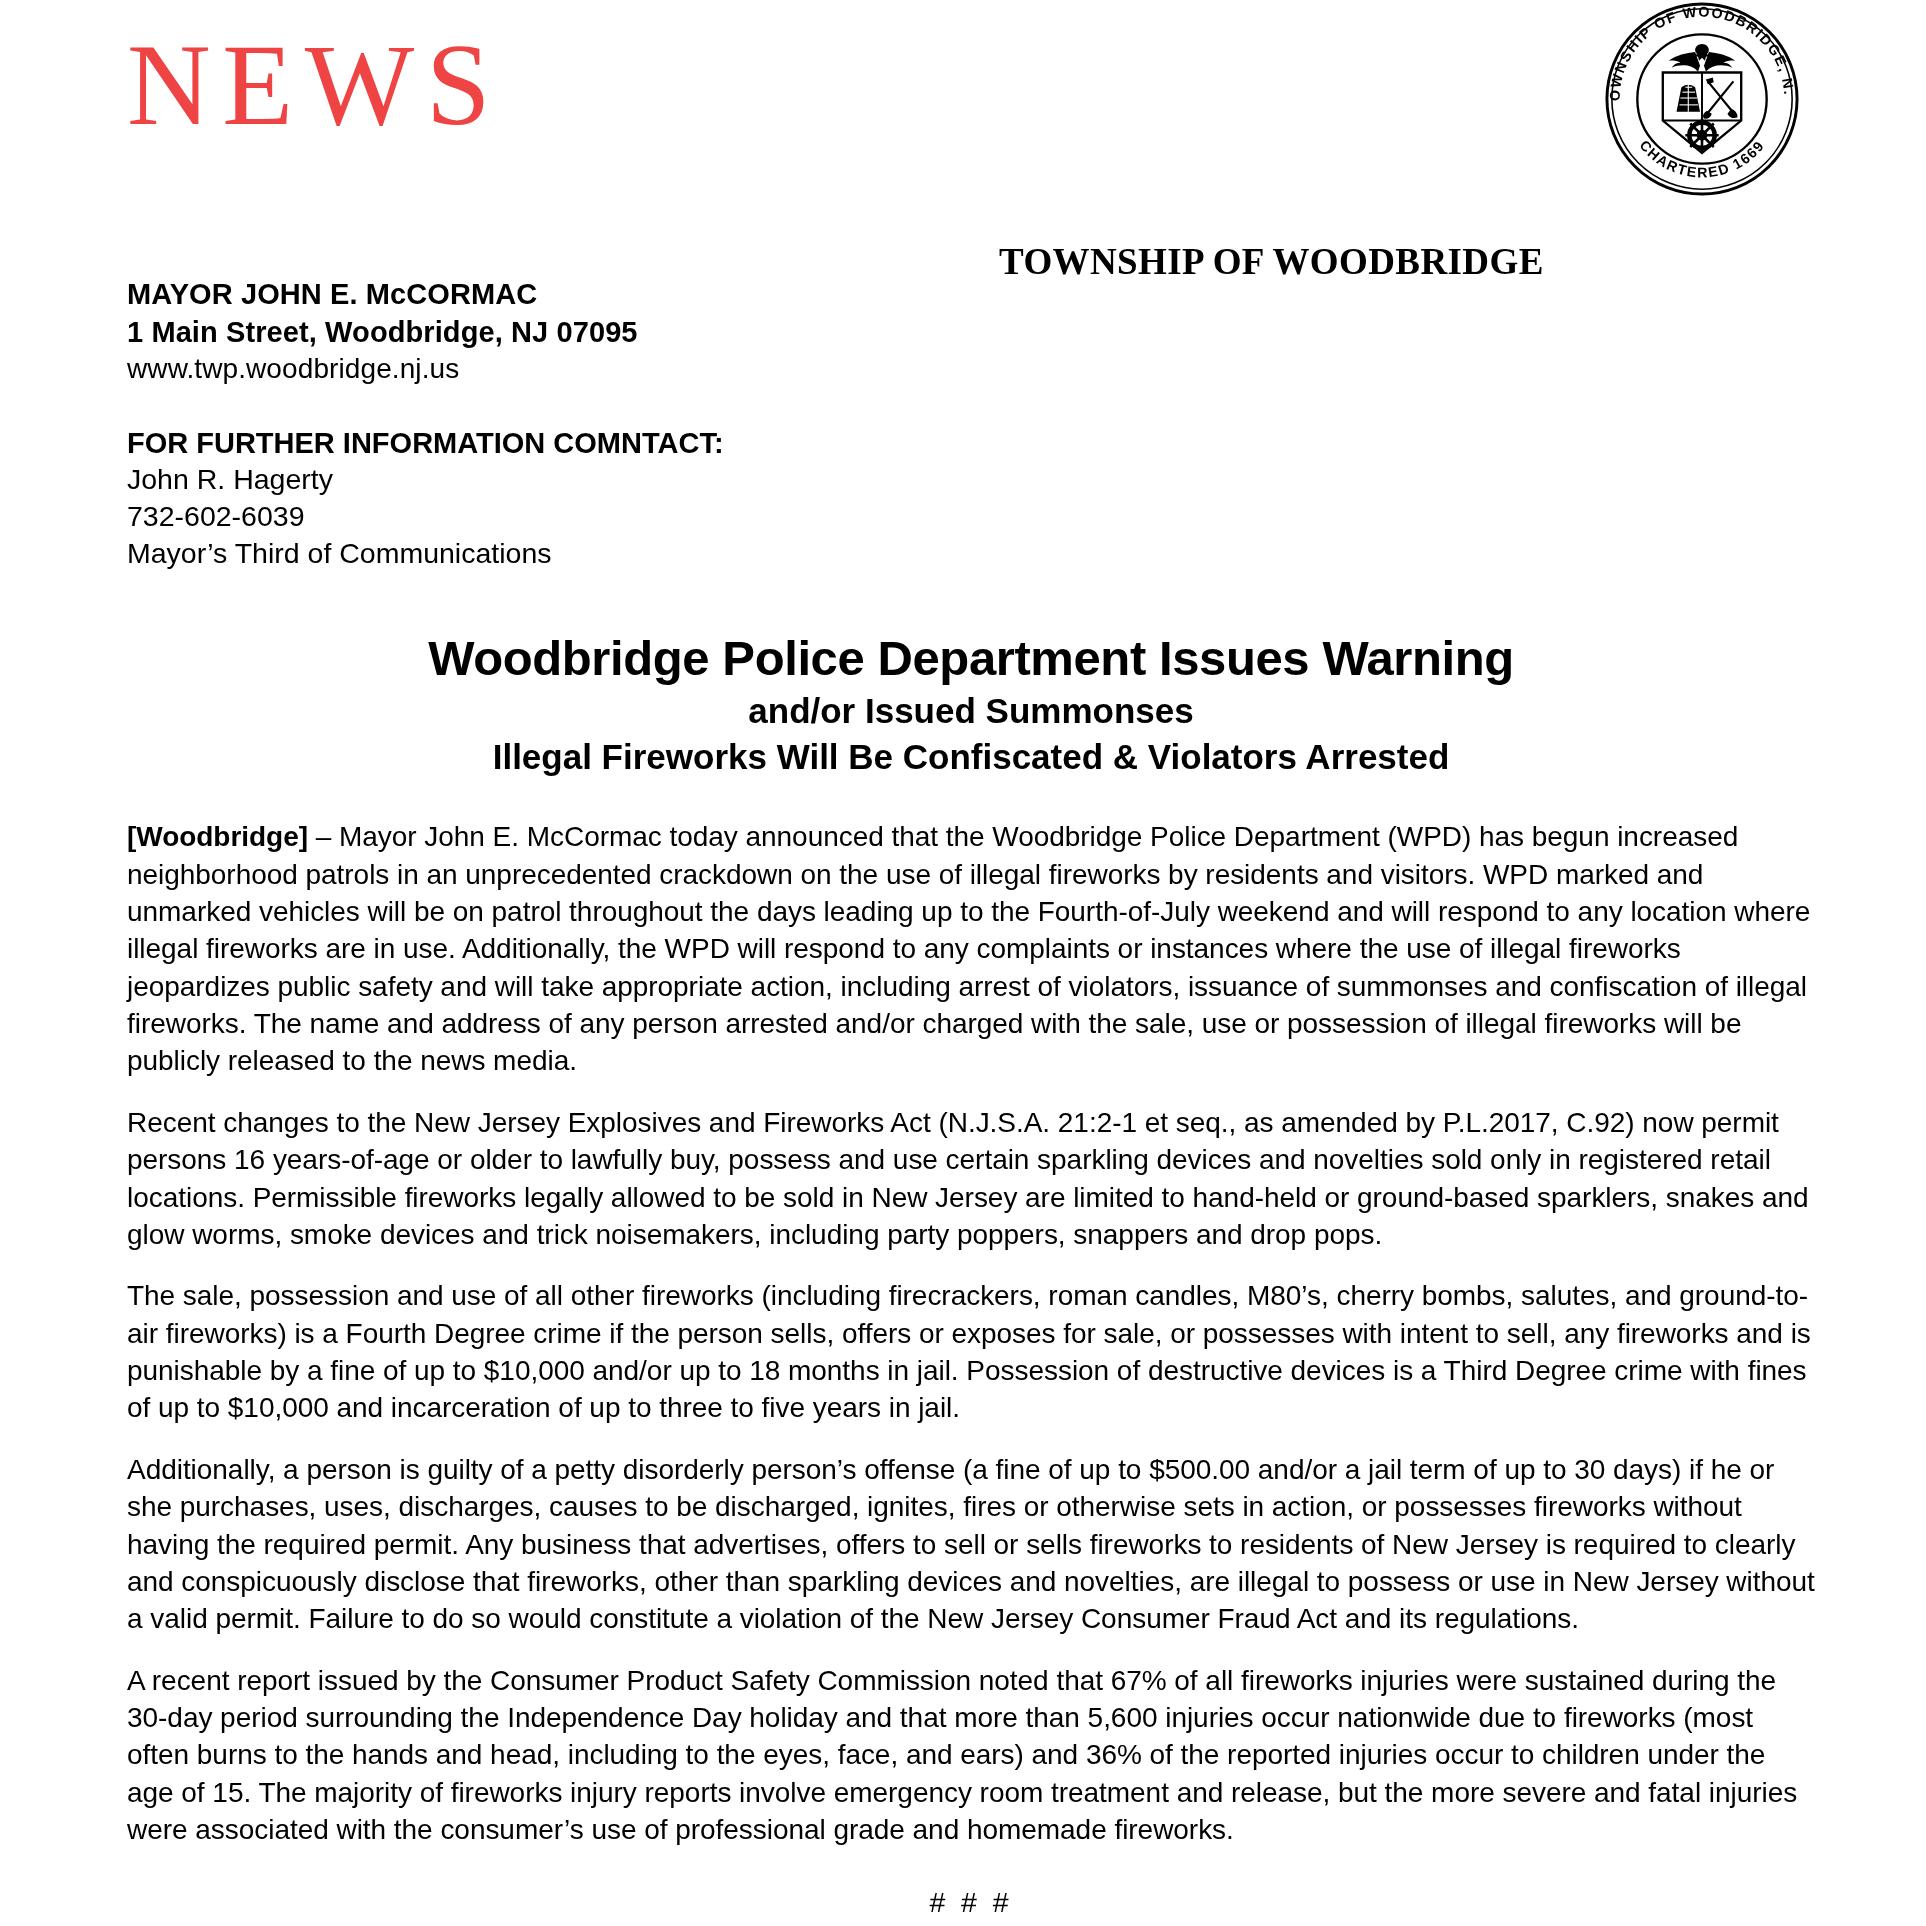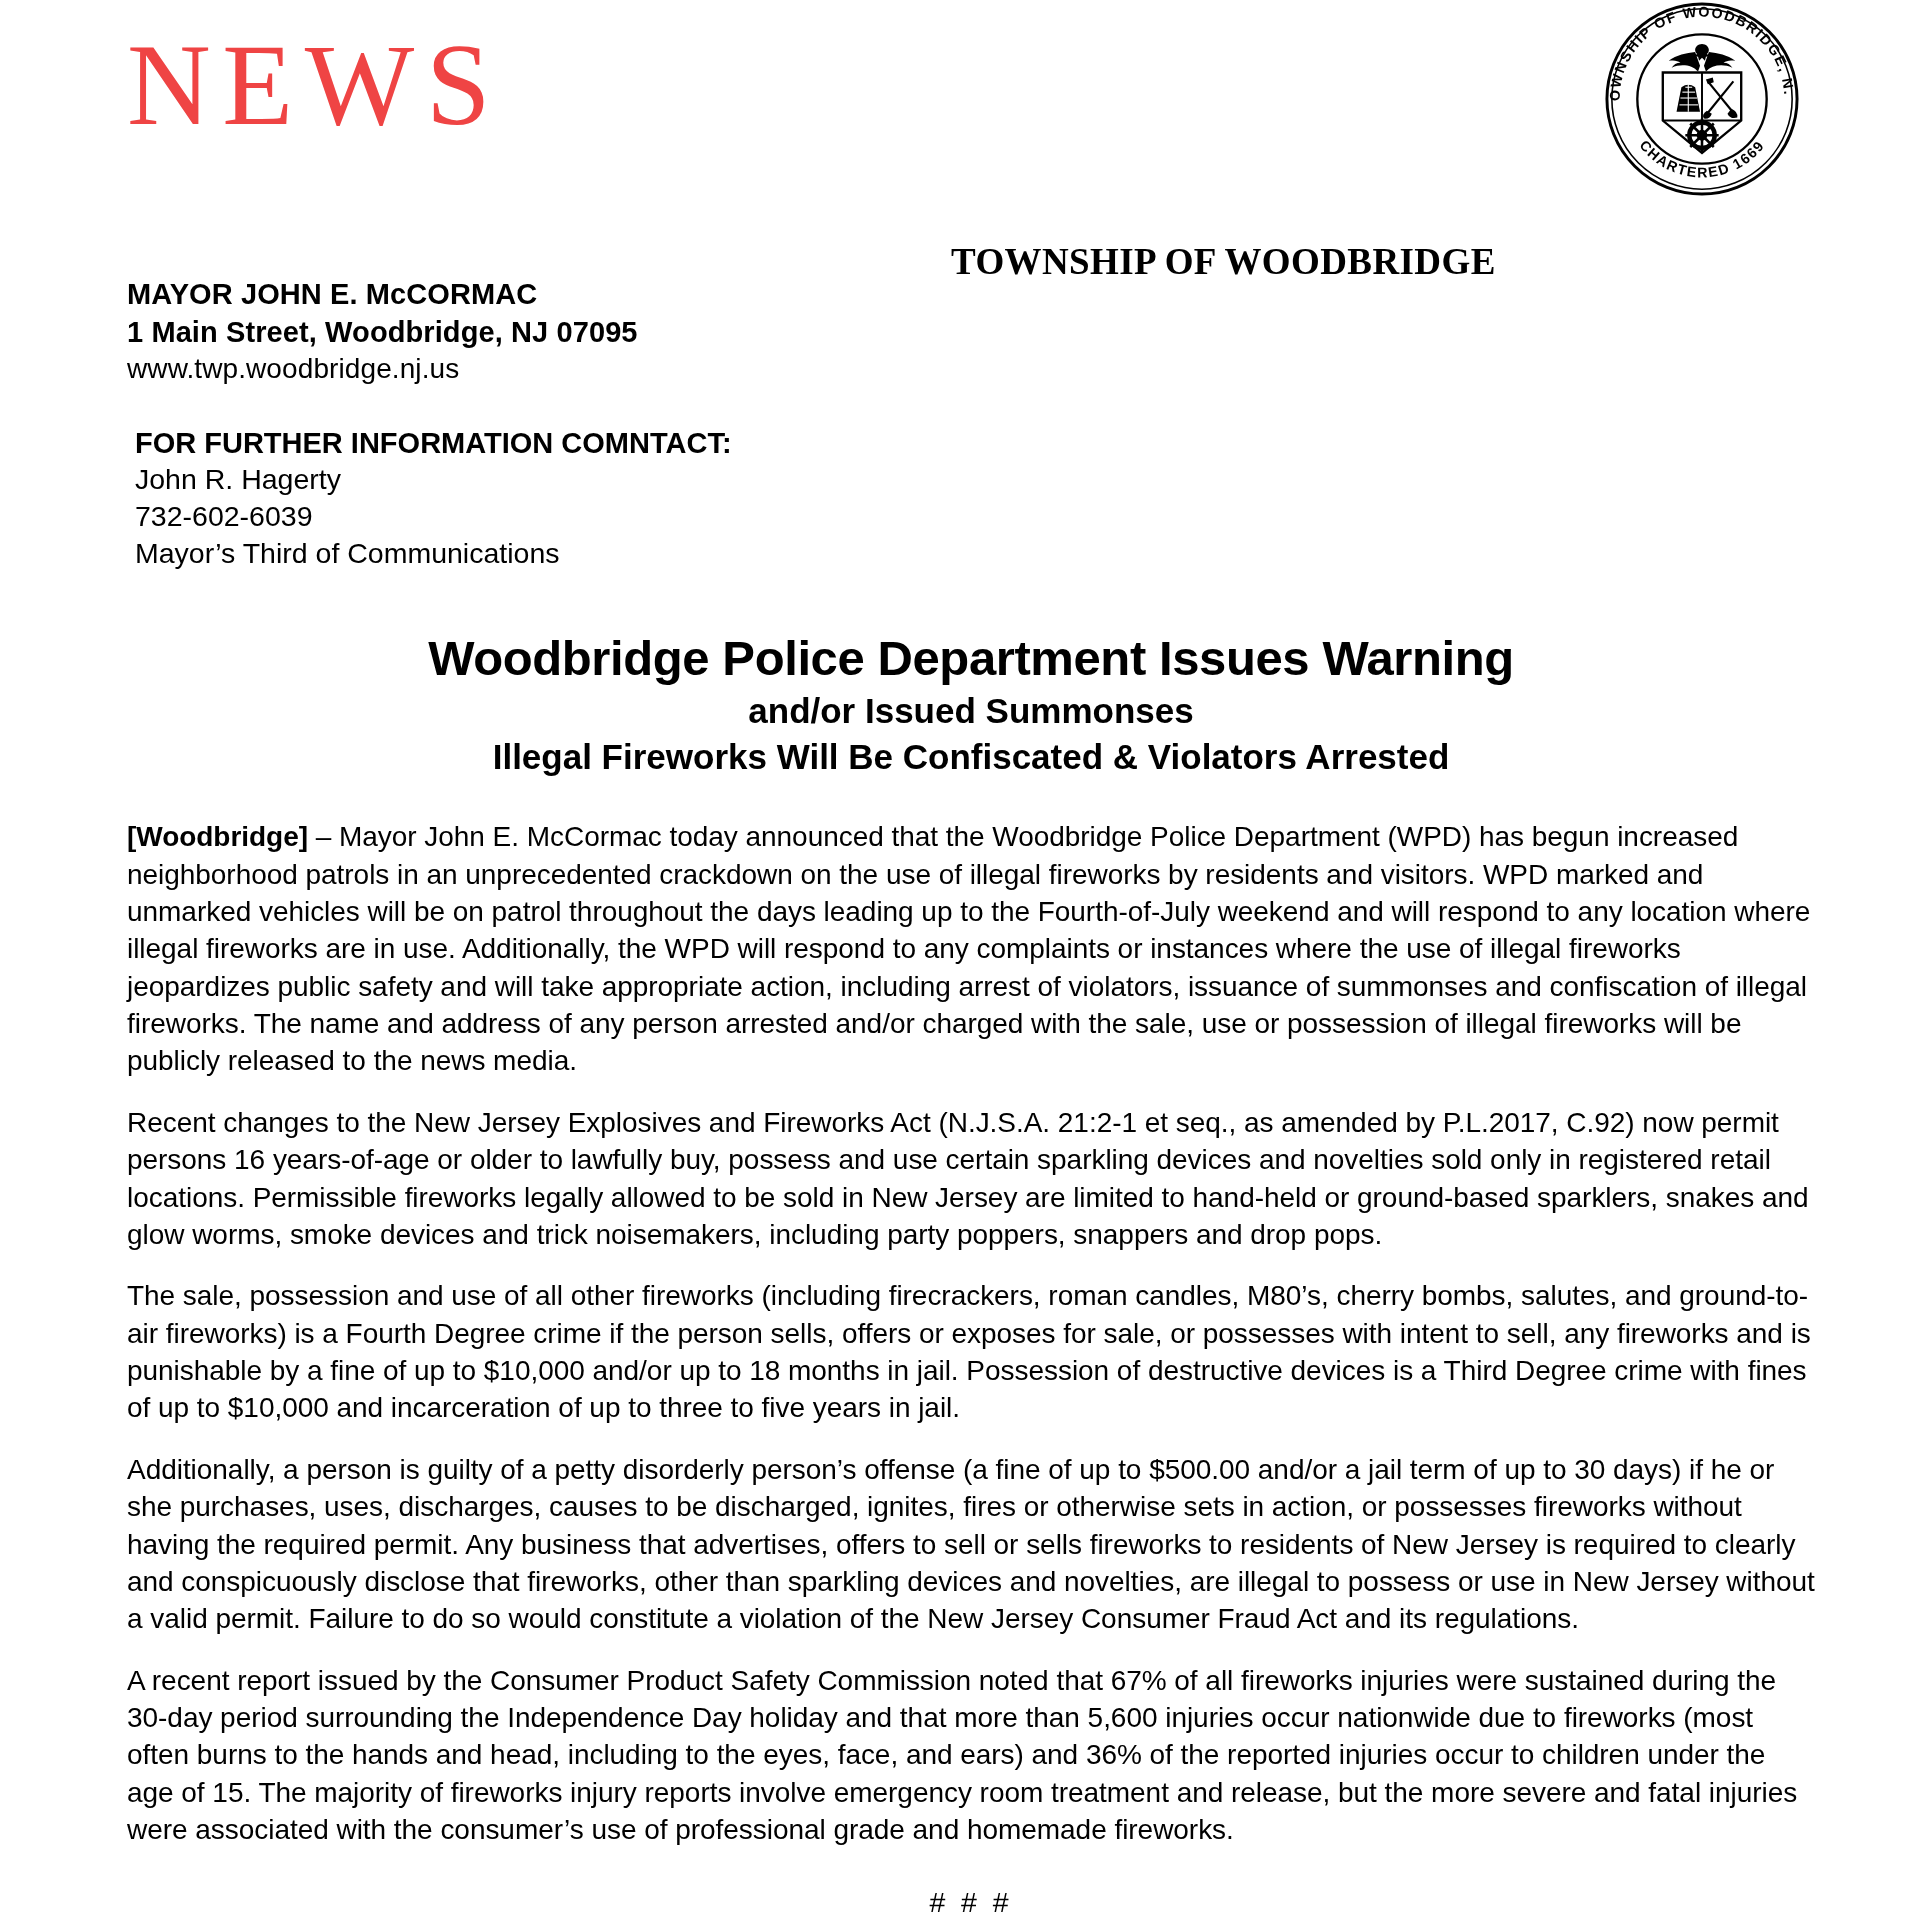--- a/index.html
+++ b/index.html
@@ -36,21 +36,21 @@
     font-family: "Liberation Serif", serif;
     font-weight: normal;
     font-size: 116px;
     letter-spacing: 11.6px;
     line-height: 1;
     color: #ef4444;
     white-space: nowrap;
   }
   .masthead-sub {
     position: absolute;
-    left: 824px;
+    left: 872px;
     top: 243px;
     font-family: "Liberation Serif", serif;
     font-weight: bold;
     font-size: 37px;
     letter-spacing: 0.4px;
     line-height: 1;
     white-space: nowrap;
   }
   .seal {
     position: absolute;
@@ -77,21 +77,21 @@
     letter-spacing: 0.1px;
     white-space: nowrap;
   }
 
   
   .meta-row {
     display: flex;
     margin: 37px 0 0 127px;
   }
   .meta-col-left { width: 801px; }
-  .meta-col-right { width: 886px; margin-left: 8px; }
+  .meta-col-right { width: 886px; }
   .meta-head {
     font-size: 29px;
     font-weight: bold;
     line-height: 1.26;
     white-space: nowrap;
   }
   .meta-line {
     font-size: 28.5px;
     font-weight: normal;
     line-height: 1.30;

